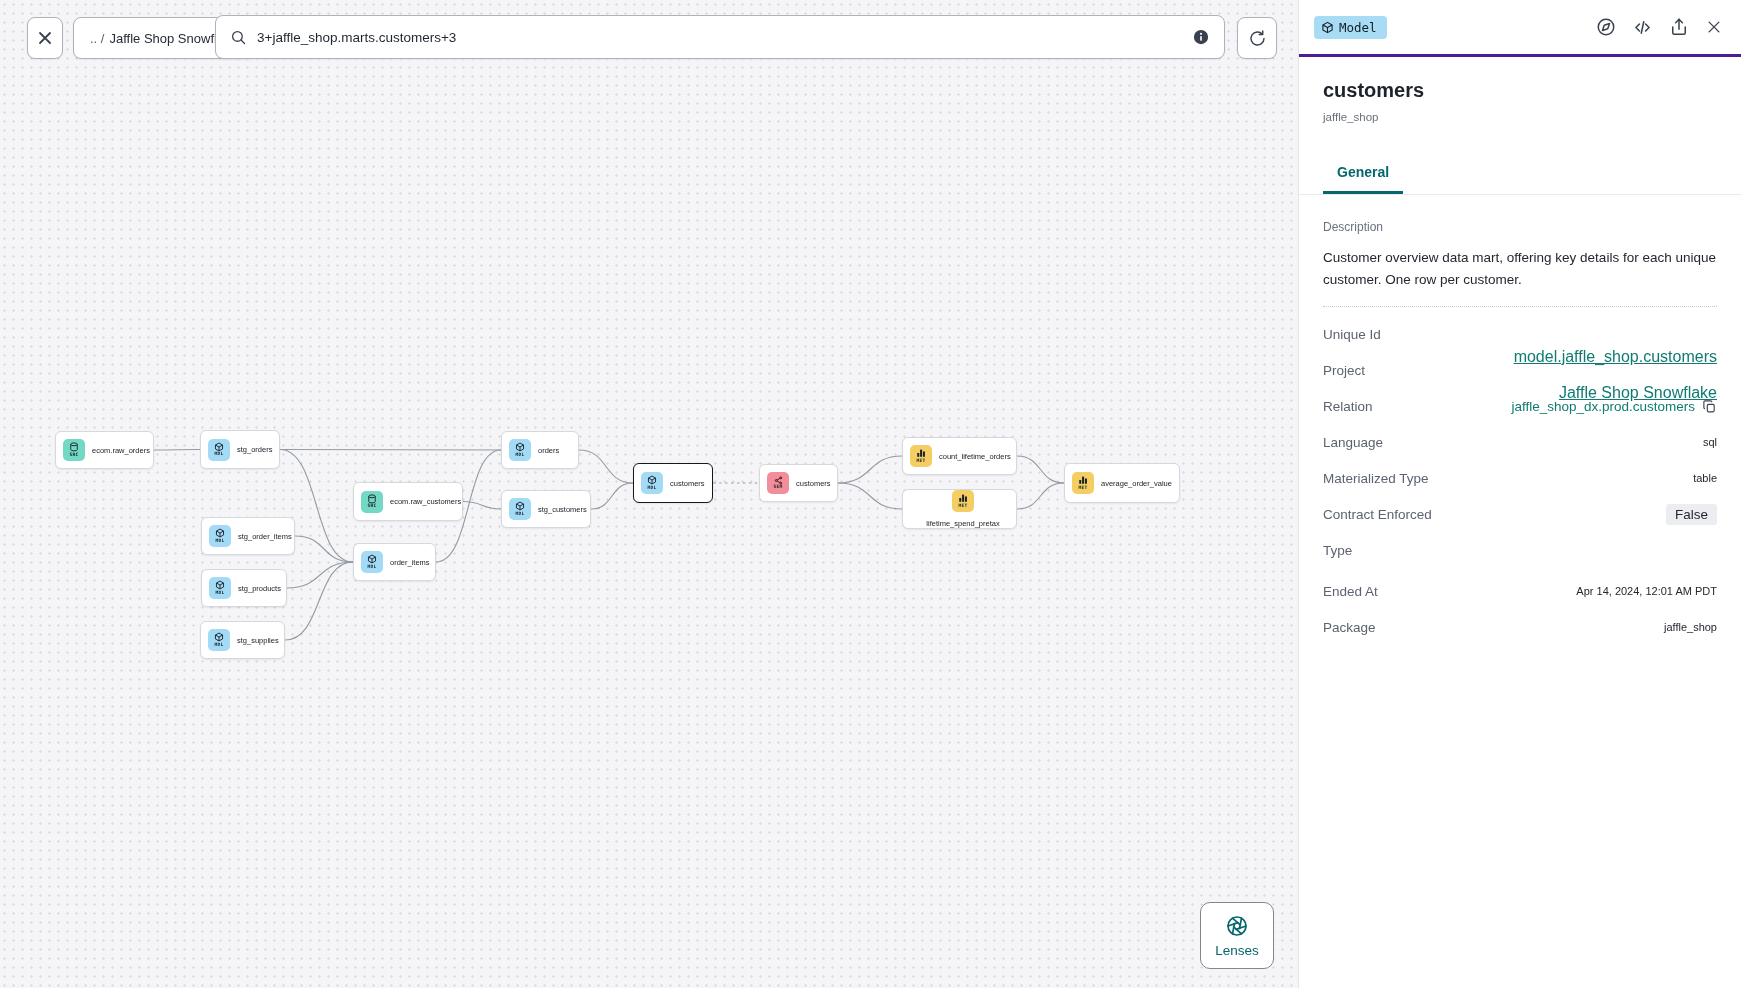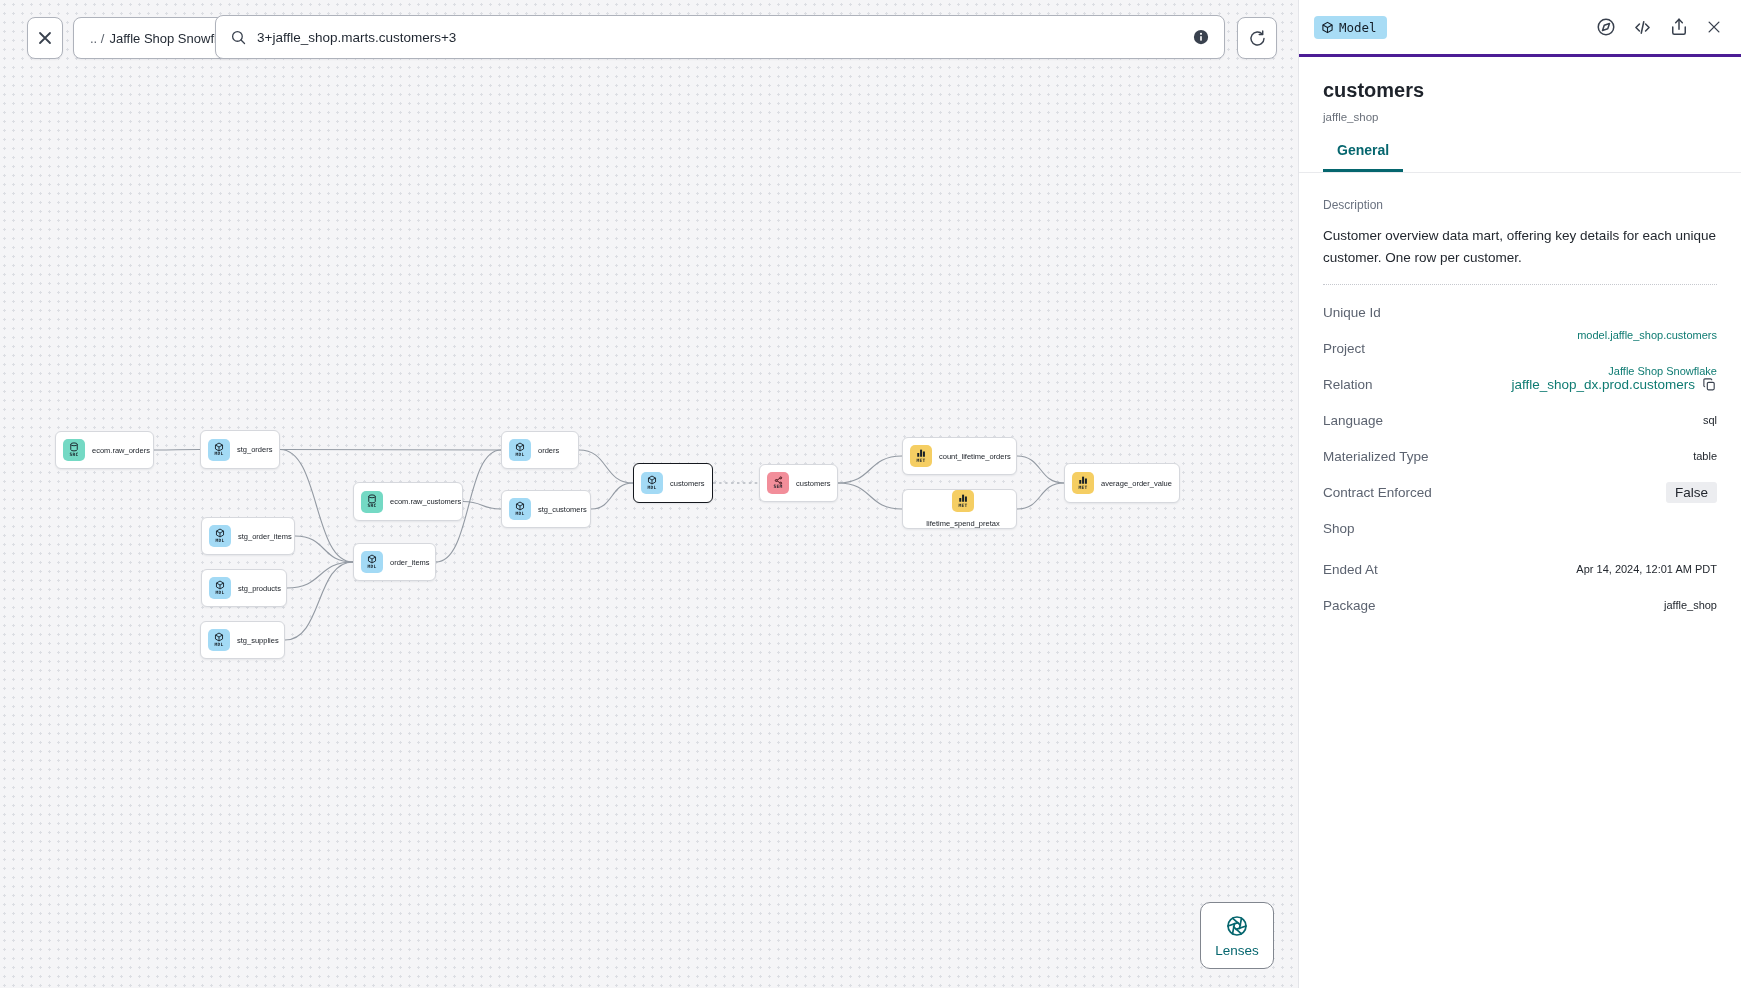--- a/index.html
+++ b/index.html
@@ -58,33 +58,33 @@
     justify-content:space-between; padding:0 18px 0 15px; border-bottom:3px solid #4c1d95; }
   .type-badge { background:var(--badge-blue-bg); border-radius:4px; padding:4px 10px 4px 7px;
     display:flex; align-items:center; gap:5px; font-family:"DejaVu Sans Mono",monospace;
     font-size:12.5px; color:#141E28; }
   .header-icons { display:flex; align-items:center; gap:16px; }
   .header-icons .hicon { cursor:pointer; display:flex; }
 
   .panel-body { padding:22px 24px 0; }
   .panel-title { font-size:20px; font-weight:bold; color:#1E232B; }
   .panel-subtitle { margin-top:9px; font-size:11.5px; color:#6A707A; }
-  .tabs { margin:18px -24px 0; padding:0 24px; border-bottom:1px solid #E9EAED; }
+  .tabs { margin:40px -24px 0; padding:0 24px; border-bottom:1px solid #E9EAED; }
   .tab { display:inline-block; font-size:14px; font-weight:bold; color:var(--accent-teal);
     padding:0 14px 11px; border-bottom:3px solid var(--accent-teal); cursor:pointer; }
   .section-label { margin-top:25px; font-size:12px; font-weight:normal; color:#6A7280; }
   .description { margin-top:13px; font-size:13.5px; line-height:22px; color:#23282F; }
   .dotted-divider { margin-top:15px; border:none; border-top:1px dotted #C6C8CE; }
 
   .fields { margin-top:9px; }
   .field-row { height:36px; display:flex; align-items:center; justify-content:space-between; }
   .field-row.spaced { margin-top:5px; }
   .field-label { font-size:13.5px; color:#5C6370; }
   .field-plain { font-size:11px; color:#23282F; }
-  .field-link { font-size:11px; color:var(--link-teal); cursor:pointer;margin-top:45px; }
+  .field-link { font-size:16px; color:var(--link-teal); text-decoration:underline; cursor:pointer;margin-top:45px; }
   .field-teal { font-size:13.5px; color:var(--link-teal); }
   .copy-wrap { display:flex; align-items:center; gap:7px; }
   .copy-icon { cursor:pointer; display:flex; }
   .badge-gray { font-size:13.5px; color:#23272E; background:#ECEDF0; border-radius:3px; padding:3px 9px; }
   .badge-green { font-size:13.5px; color:var(--success-text); background:var(--success-bg);
     border:1px solid var(--success-border); border-radius:999px; padding:5px 15px; }
 </style>
 </head>
 <body>
 
@@ -373,21 +373,21 @@
         </div>
         <div class="field-row">
           <span class="field-label">Materialized Type</span>
           <span class="field-plain">table</span>
         </div>
         <div class="field-row">
           <span class="field-label">Contract Enforced</span>
           <span class="badge-gray">False</span>
         </div>
         <div class="field-row">
-          <span class="field-label">Shop</span>
+          <span class="field-label">Type</span>
         </div>
         <div class="field-row spaced">
           <span class="field-label">Ended At</span>
           <span class="field-plain">Apr 14, 2024, 12:01 AM PDT</span>
         </div>
         <div class="field-row">
           <span class="field-label">Package</span>
           <span class="field-plain">jaffle_shop</span>
         </div>
       </div>

